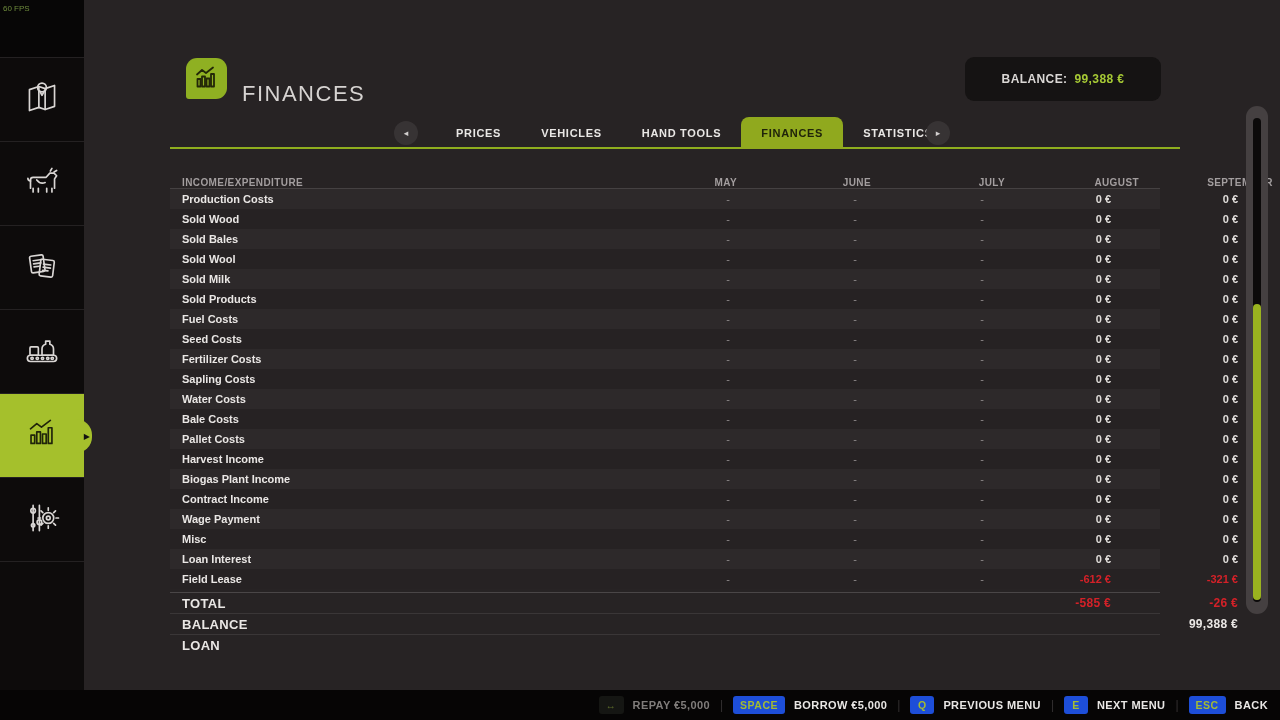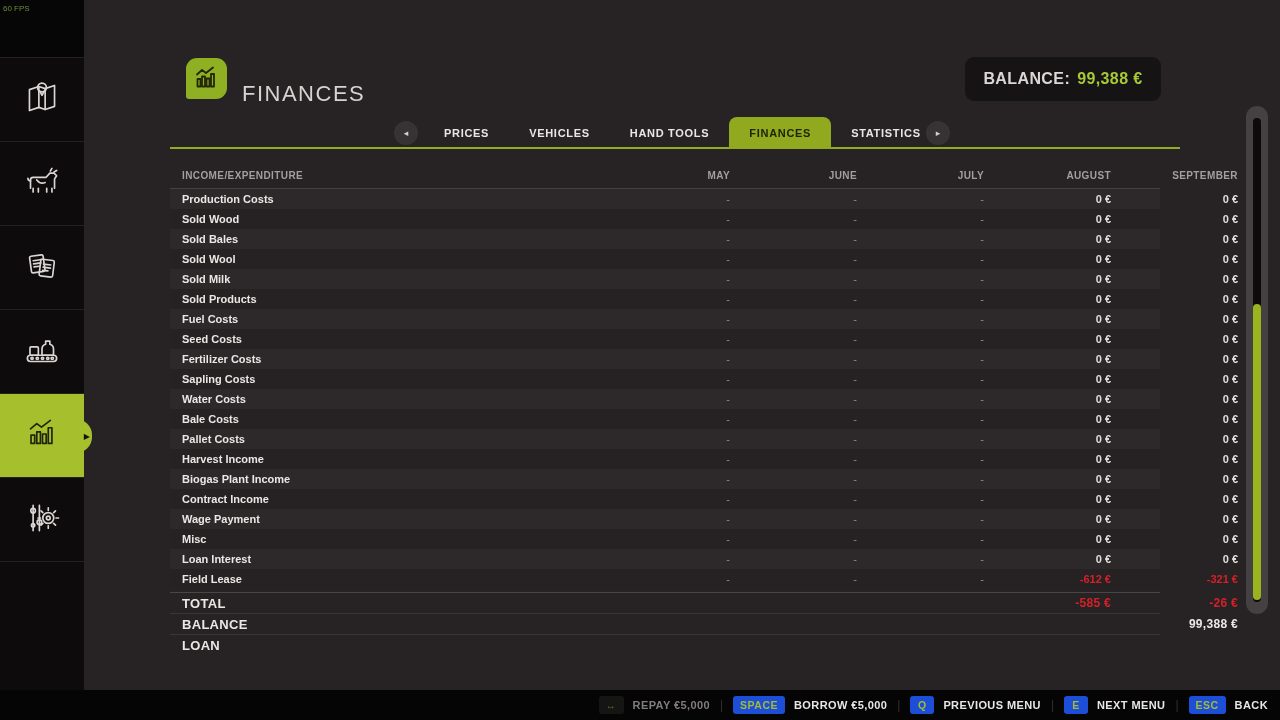--- a/index.html
+++ b/index.html
@@ -27,39 +27,39 @@
 
   
   .page-icon{position:absolute;left:186px;top:58px;width:41px;height:41px;background:#8fb022;
              border-radius:11px 11px 11px 3px;display:flex;align-items:center;justify-content:center;}
   .page-icon svg{width:34px;height:34px;stroke:#232708;fill:none;stroke-width:1.8;
                  stroke-linecap:round;stroke-linejoin:round;}
   .page-title{position:absolute;left:242px;top:66px;font-size:22px;letter-spacing:1.5px;
               color:#d6d3d1;font-weight:400;}
   .balance{position:absolute;left:965px;top:57px;width:196px;height:44px;background:#151313;
            border-radius:9px;display:flex;align-items:center;justify-content:center;gap:7px;
-           font-size:16px;font-weight:700;color:#dad7d5;letter-spacing:0.4px;}
+           font-size:12px;font-weight:700;color:#dad7d5;letter-spacing:0.4px;}
   .balance-val{color:#a6c935;}
 
   
-  .tab-list{position:absolute;left:424px;top:117px;height:32px;display:flex;z-index:2;}
+  .tab-list{position:absolute;left:436px;top:117px;height:32px;display:flex;z-index:2;}
   .tab{padding:0 20px;line-height:32px;font-size:11px;font-weight:700;letter-spacing:0.7px;
        color:#e9e7e5;cursor:pointer;white-space:nowrap;}
   .tab.active{background:#90a91e;color:#20240a;border-radius:8px 8px 0 0;}
   .tab-arrow{position:absolute;top:121px;width:24px;height:24px;border-radius:50%;background:#373334;
              color:#d2cfce;font-size:9px;display:flex;align-items:center;justify-content:center;
              border:none;cursor:pointer;padding:0;z-index:2;}
   .tab-arrow.left{left:394px;}
   .tab-arrow.right{left:926px;}
   .green-rule{position:absolute;left:170px;top:147px;width:1010px;height:2px;background:#8fae1e;}
 
   
   .table{position:absolute;left:170px;top:163px;width:990px;}
-  .thead{display:flex;height:25px;align-items:center;border-bottom:1px solid #454142;
-         font-size:10px;font-weight:700;color:#a39e9f;letter-spacing:0.4px;}
+  .thead{display:flex;height:25px;align-items:flex-end;border-bottom:1px solid #454142;
+         font-size:10px;font-weight:700;color:#a39e9f;letter-spacing:0.4px;gap:7px;}
   .cell-label{flex:0 0 433px;padding-left:12px;box-sizing:border-box;text-align:left;
               white-space:nowrap;overflow:hidden;}
   .cell-val{flex:0 0 127px;text-align:right;white-space:nowrap;}
   .cell-fill{flex:1 1 auto;}
   .trow{display:flex;height:20px;align-items:center;font-size:11px;}
   .trow:nth-child(odd){background:#2d292a;}
   .trow:nth-child(even){background:#262223;}
   .trow .cell-label{font-weight:700;color:#eae7e5;}
   .trow .cell-val{font-weight:700;color:#e0ddda;}
   .val-dash{color:#8f8a8b !important;font-weight:400 !important;}

